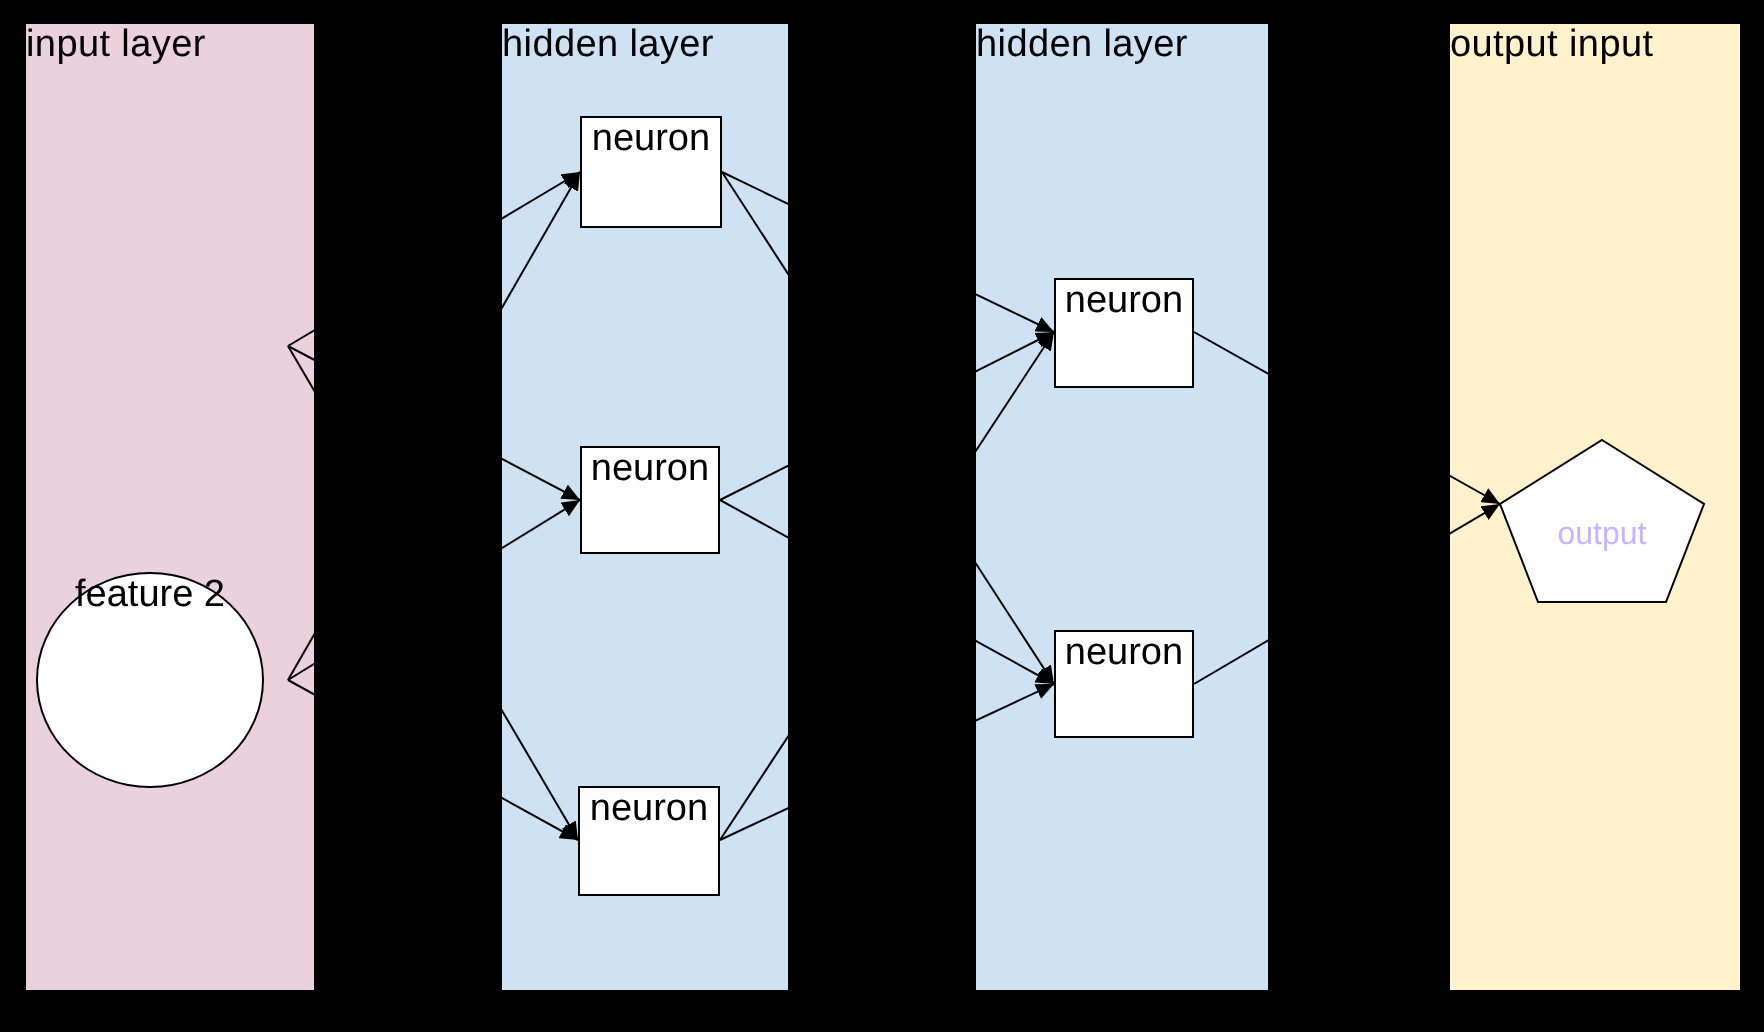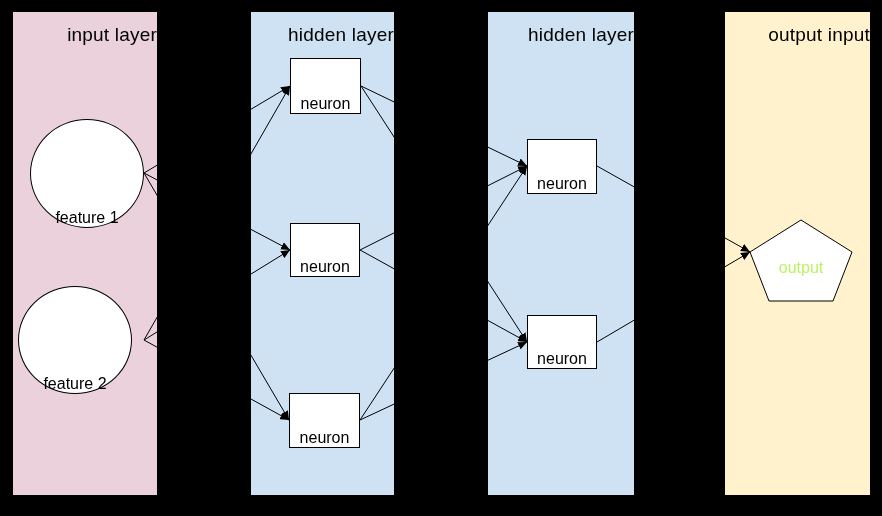--- a/index.html
+++ b/index.html
@@ -11,61 +11,60 @@
     font-family: "Liberation Sans", sans-serif;
     overflow: hidden;
   }
   .panel {
     position: absolute;
     top: 12px;
     height: 483px;
   }
   .panel-title {
     display: block;
-    text-align: right;
-    margin-top: 12px;
+    text-align: left;
     font-size: 19px;
     color: #000;
     letter-spacing: 0.2px;
   }
   #edge-layer {
     position: absolute;
     left: 0; top: 0;
     pointer-events: none;
   }
   .node {
     position: absolute;
     display: flex;
-    align-items: flex-end;
+    align-items: flex-start;
     justify-content: center;
     background: #fff;
     border: 1px solid #000;
     box-sizing: border-box;
-    font-size: 16px;
+    font-size: 19px;
     color: #000;
   }
   .node-ellipse { border-radius: 50%; }
   .node-rect { border-radius: 0; }
   .pentagon-node {
     position: absolute;
     left: 748px; top: 219px;
     width: 106px; height: 83px;
   }
   .pentagon-node svg { position: absolute; left: 0; top: 0; }
   .pentagon-label {
     position: absolute;
     left: 0; top: 0;
     width: 106px; height: 83px;
     display: flex;
     align-items: center;
     justify-content: center;
     padding-top: 15px;
     box-sizing: border-box;
     font-size: 16px;
-    color: #bef264;
+    color: #c4b5fd;
   }
   
   #node-feature1 { left: 30px;  top: 119px; width: 114px; height: 109px; }
   #node-feature2 { left: 18px;  top: 286px; width: 114px; height: 108px; }
   #node-h1n1     { left: 290px; top: 58px;  width: 71px;  height: 56px; }
   #node-h1n2     { left: 290px; top: 223px; width: 70px;  height: 54px; }
   #node-h1n3     { left: 289px; top: 393px; width: 71px;  height: 55px; }
   #node-h2n1     { left: 527px; top: 139px; width: 70px;  height: 55px; }
   #node-h2n2     { left: 527px; top: 315px; width: 70px;  height: 54px; }
   
@@ -107,23 +106,20 @@
       <line x1="361" y1="86" x2="527" y2="166" stroke="#000000" stroke-width="1" marker-end="url(#arrow)"></line>
       <line x1="361" y1="86" x2="527" y2="342" stroke="#000000" stroke-width="1" marker-end="url(#arrow)"></line>
       <line x1="360" y1="250" x2="527" y2="166" stroke="#000000" stroke-width="1" marker-end="url(#arrow)"></line>
       <line x1="360" y1="250" x2="527" y2="342" stroke="#000000" stroke-width="1" marker-end="url(#arrow)"></line>
       <line x1="360" y1="420" x2="527" y2="166" stroke="#000000" stroke-width="1" marker-end="url(#arrow)"></line>
       <line x1="360" y1="420" x2="527" y2="342" stroke="#000000" stroke-width="1" marker-end="url(#arrow)"></line>
       <line x1="597" y1="166" x2="750" y2="252" stroke="#000000" stroke-width="1" marker-end="url(#arrow)"></line>
       <line x1="597" y1="342" x2="750" y2="252" stroke="#000000" stroke-width="1" marker-end="url(#arrow)"></line>
     </svg>
 
-  <div class="node node-ellipse" id="node-feature1">
-    <span>feature 1</span>
-  </div>
   <div class="node node-ellipse" id="node-feature2">
     <span>feature 2</span>
   </div>
 
   <div class="node node-rect" id="node-h1n1">
     <span>neuron</span>
   </div>
   <div class="node node-rect" id="node-h1n2">
     <span>neuron</span>
   </div>

